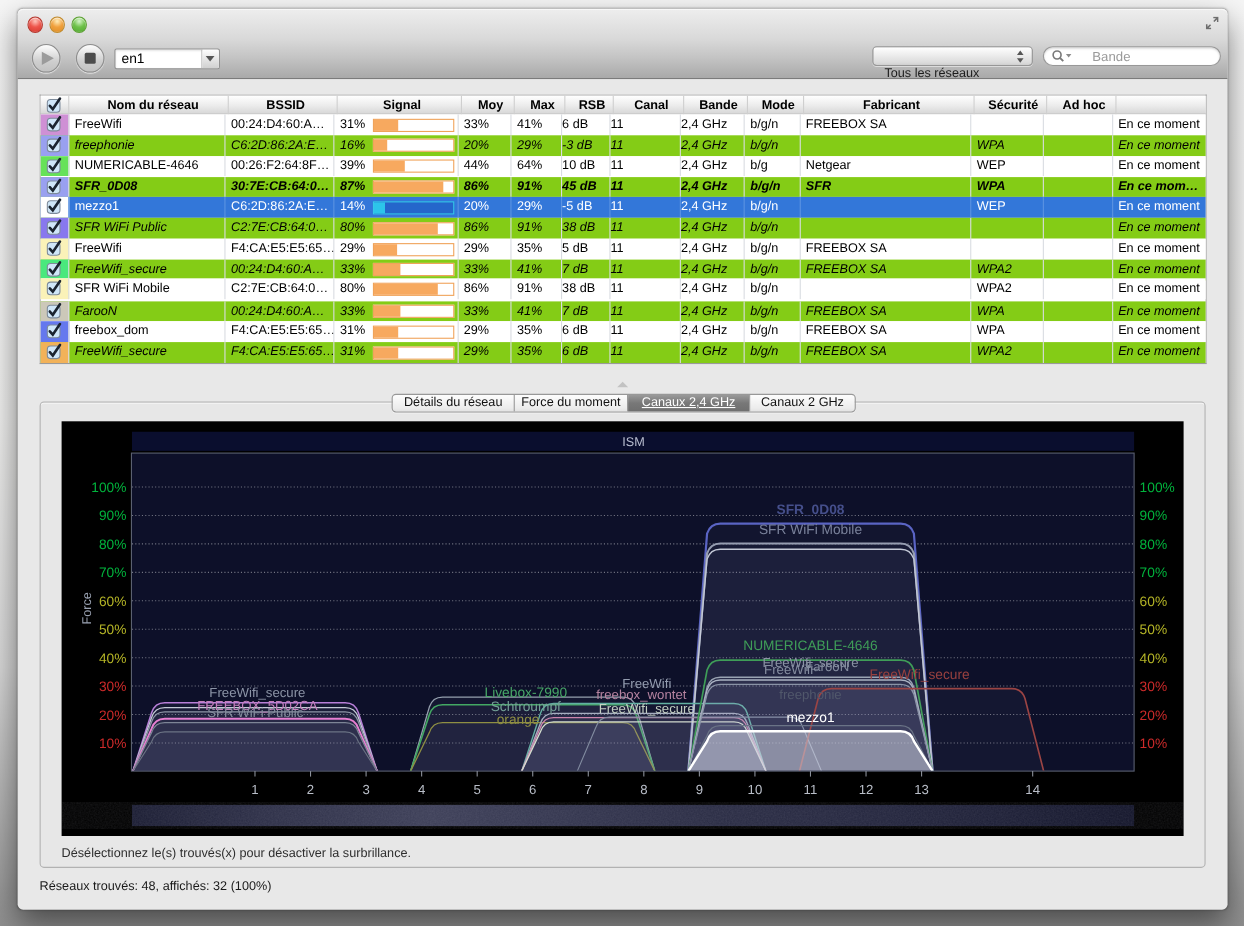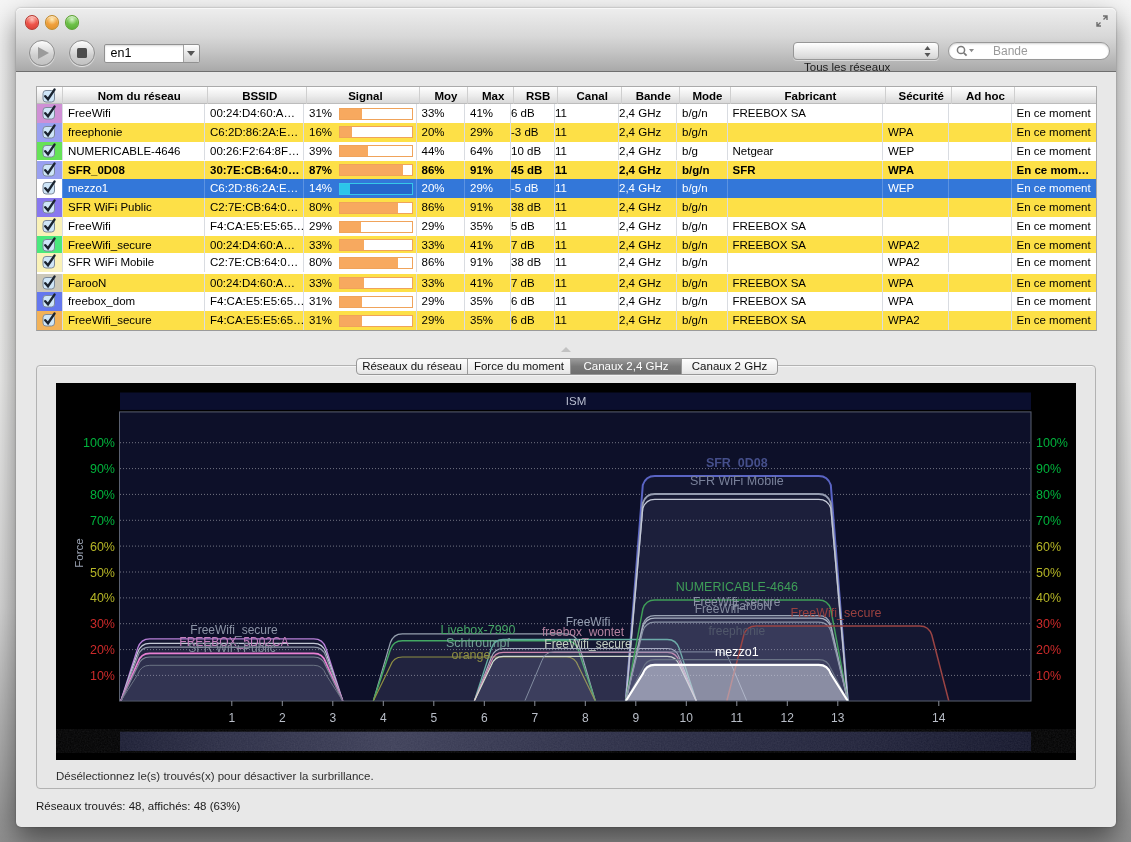--- a/index.html
+++ b/index.html
@@ -29,38 +29,38 @@
 .popup .tx{position:absolute;left:10px;top:18px;}
 .popup svg{position:absolute;right:6px;top:1.5px;}
 .srch{position:absolute;left:932px;top:33.5px;width:160px;height:16px;border:1px solid #989898;border-radius:9px;background:#fff;box-shadow:inset 0 1px 2px rgba(0,0,0,.18);}
 .srch .ph{position:absolute;left:44px;top:1px;font-size:12px;color:#9a9a9a;}
 .srch svg{position:absolute;left:7px;top:2px;}
 
 .tbl{position:absolute;left:20px;top:78px;width:1059px;height:243px;background:#fff;border:1px solid #aaa;border-bottom:1px solid #9a9a9a;font-size:11.5px;}
 .thead{position:absolute;left:0;top:0;width:100%;height:16px;background:linear-gradient(180deg,#ffffff,#ececec 55%,#d8d8d8);border-bottom:1px solid #bcbcbc;font-weight:bold;color:#000;}
 .thead .c{text-align:center;border-right:1px solid #cfcfcf;}
 .row{position:absolute;left:0;width:100%;height:18.8px;background:#fff;white-space:nowrap;}
-.row.alt{background:#fde047;}
+.row.alt{background:#84cc16;font-style:italic;}
 .row.sel{background:#3377d9;color:#fff;}
 .row.sel .c{border-right-color:#5b93e2;}
 .row.bo{font-weight:bold;}
 .c{position:relative;display:inline-block;vertical-align:top;height:18.8px;line-height:18.5px;padding-left:5px;box-sizing:content-box;
  border-right:1px solid #d9dce1;overflow:hidden;white-space:nowrap;}
 .c.r{text-align:left;padding-left:0;padding-right:5px;}
 .c.cb{width:25px;padding-left:0;text-align:center;}
 .ck{width:15px;height:15px;margin-top:1px;display:inline-block;}
 .bar{position:absolute;left:35px;top:3.5px;width:72px;height:10px;border:1px solid #f0a35a;background:#fff;display:block;}
 .fill{position:absolute;left:0;top:0;height:10px;background:#f7a95f;display:block;}
 .selbar{border-color:#35c8e8;background:#2566cb;}
 .selbar .fill{background:#2cc5ea;}
 
 .box{position:absolute;left:20px;top:357px;width:1058px;height:422px;border:1px solid #b2b2b2;border-radius:4px;background:#e7e7e7;box-shadow:inset 0 1px 0 rgba(255,255,255,.6);}
 .tabs{position:absolute;left:340px;top:349.5px;height:15.5px;border:1px solid #989898;border-radius:4px;background:linear-gradient(180deg,#fdfdfd,#ececec 80%,#e3e3e3);font-size:11.5px;white-space:nowrap;box-shadow:0 1px 0 rgba(255,255,255,.5);}
 .seg{display:inline-block;vertical-align:top;height:15.5px;line-height:15px;text-align:center;color:#111;border-right:1px solid #9a9a9a;}
-.seg.on{background:linear-gradient(180deg,#9a9a9a,#787878 50%,#6f6f6f);color:#fff;border-radius:0;}
+.seg.on{background:linear-gradient(180deg,#9a9a9a,#787878 50%,#6f6f6f);color:#fff;border-radius:0;text-decoration:underline;}
 .seg:last-child{border-right:none;}
 .dimple{position:absolute;left:545px;top:339px;width:0;height:0;border-left:5px solid transparent;border-right:5px solid transparent;border-bottom:5px solid #c2c2c2;}
 .hint{position:absolute;left:40px;top:762px;font-size:11.5px;color:#2e2e2e;}
 .status{position:absolute;left:20px;top:792px;font-size:11.5px;color:#1a1a1a;}
 .chartbg{position:absolute;left:40px;top:375px;width:1020px;height:377px;background:#000;}
 text{font-family:"Liberation Sans",sans-serif;}
 </style></head>
 <body>
 <div class="window">
  <div class="chrome">
@@ -172,21 +172,21 @@
           </span></div><div class="c" style="width:42.5px">29%</div><div class="c" style="width:40px">35%</div><div class="c r" style="width:38px">6 dB</div><div class="c r" style="width:58px">11</div><div class="c r" style="width:52px">2,4 GHz</div><div class="c" style="width:44.5px">b/g/n</div><div class="c" style="width:149.5px">FREEBOX SA&nbsp;</div><div class="c" style="width:60px">WPA&nbsp;</div><div class="c" style="width:56.5px">&nbsp;</div><div class="c" style="width:77.5px;border-right:none">En ce moment</div></div>
 <div class="row alt" style="top:224.2px"><div class="c cb" style="background:#f2b259"><svg class="ck" viewBox="0 0 15 15">
             <rect x="1" y="2.5" width="11.5" height="11.5" rx="3" fill="#cfe6f8" stroke="#7d8a9a"></rect>
             <path d="M3.3 8.2 L6 11.2 L12.5 1.6" fill="none" stroke="#1b2430" stroke-width="2.4" stroke-linecap="round"></path>
           </svg></div><div class="c" style="width:136px">FreeWifi_secure</div><div class="c" style="width:93px">F4:CA:E5:E5:65…</div><div class="c" style="width:106.5px">31%<span class="bar">
             <i class="fill" style="width:22px"></i>
           </span></div><div class="c" style="width:42.5px">29%</div><div class="c" style="width:40px">35%</div><div class="c r" style="width:38px">6 dB</div><div class="c r" style="width:58px">11</div><div class="c r" style="width:52px">2,4 GHz</div><div class="c" style="width:44.5px">b/g/n</div><div class="c" style="width:149.5px">FREEBOX SA&nbsp;</div><div class="c" style="width:60px">WPA2&nbsp;</div><div class="c" style="width:56.5px">&nbsp;</div><div class="c" style="width:77.5px;border-right:none">En ce moment</div></div>
  </div>
  <div class="box"></div>
  <div class="tabs">
-  <div class="seg" style="width:110px">Réseaux du réseau</div><div class="seg" style="width:102px">Force du moment</div><div class="seg on" style="width:110px">Canaux 2,4 GHz</div><div class="seg" style="width:95px">Canaux 2 GHz</div>
+  <div class="seg" style="width:110px">Détails du réseau</div><div class="seg" style="width:102px">Force du moment</div><div class="seg on" style="width:110px">Canaux 2,4 GHz</div><div class="seg" style="width:95px">Canaux 2 GHz</div>
  </div>
  <div class="dimple"></div>
  <div class="chartbg"></div>
 <svg style="position:absolute;left:40px;top:375px" width="1020" height="377" viewBox="56 383 1020 377">
       <defs>
         <clipPath id="plotclip">
           <rect x="120" y="412.4" width="910.5" height="288.1"></rect>
         </clipPath>
         <filter id="noise">
           <feTurbulence type="fractalNoise" baseFrequency="0.7" numOctaves="2" result="n"></feTurbulence>
@@ -330,14 +330,14 @@
 <text x="736.8" y="606" fill="#8a92a4" font-size="12" text-anchor="middle">FreeWifi_secure</text>
 <text x="717" y="612.5" fill="#858da0" font-size="12" text-anchor="middle">FreeWifi</text>
 <text x="752" y="610" fill="#858da0" font-size="12" text-anchor="middle">FarooN</text>
 <text x="836" y="617" fill="#97403f" font-size="12.5" text-anchor="middle">FreeWifi_secure</text>
 <text x="736.8" y="635" fill="#51586b" font-size="12" text-anchor="middle">freephonie</text>
 <text x="736.8" y="656" fill="#ffffff" font-size="12.5" text-anchor="middle">mezzo1</text>
 <rect x="120" y="731.7" width="911" height="19.3" fill="url(#reflg)"></rect>
 <rect x="120" y="731.7" width="911" height="19.3" filter="url(#noise)" opacity="0.10"></rect>
     </svg>
  <div class="hint">Désélectionnez le(s) trouvés(x) pour désactiver la surbrillance.</div>
- <div class="status">Réseaux trouvés: 48, affichés: 48 (63%)</div>
+ <div class="status">Réseaux trouvés: 48, affichés: 32 (100%)</div>
 </div>
 
 </body></html>

